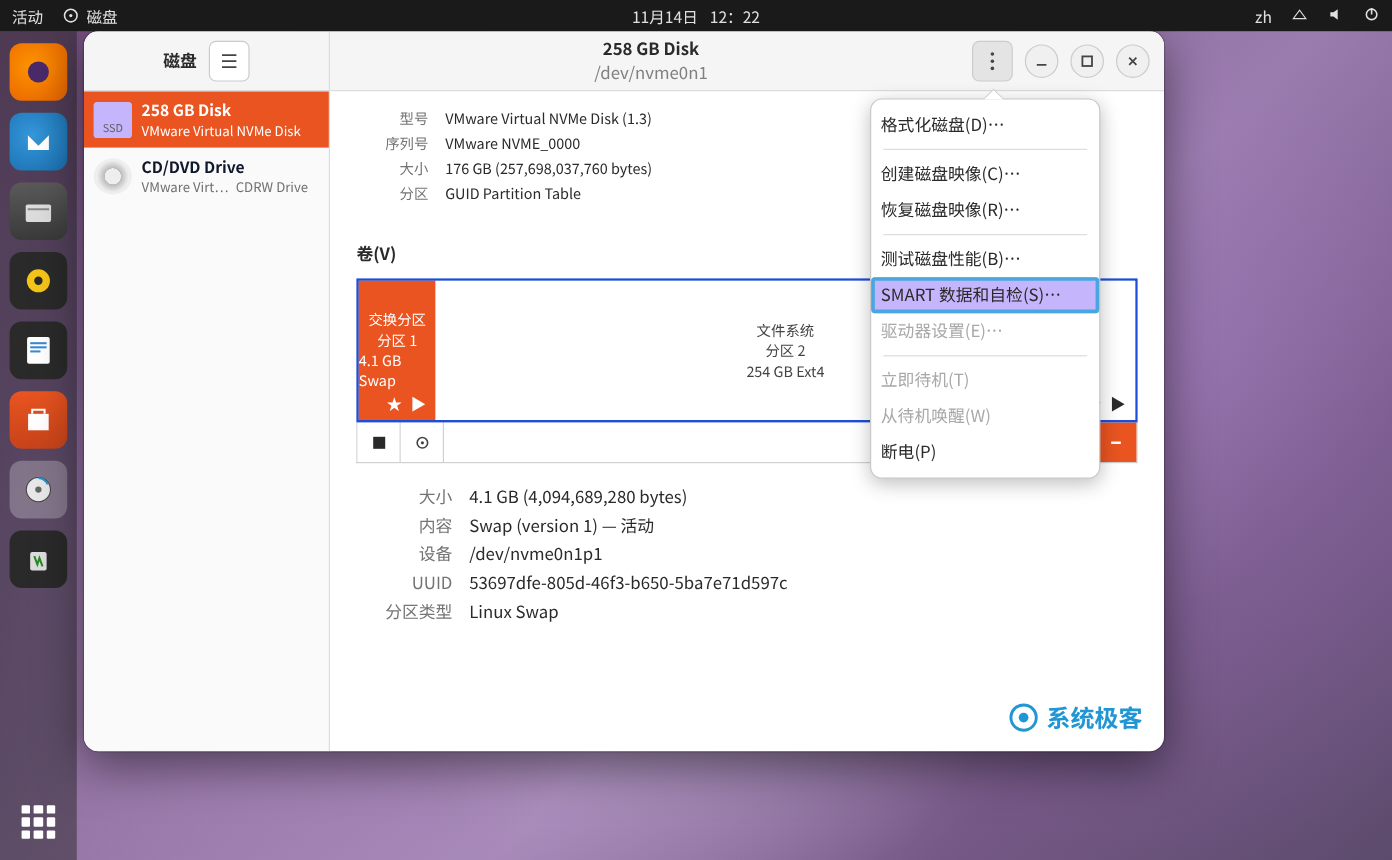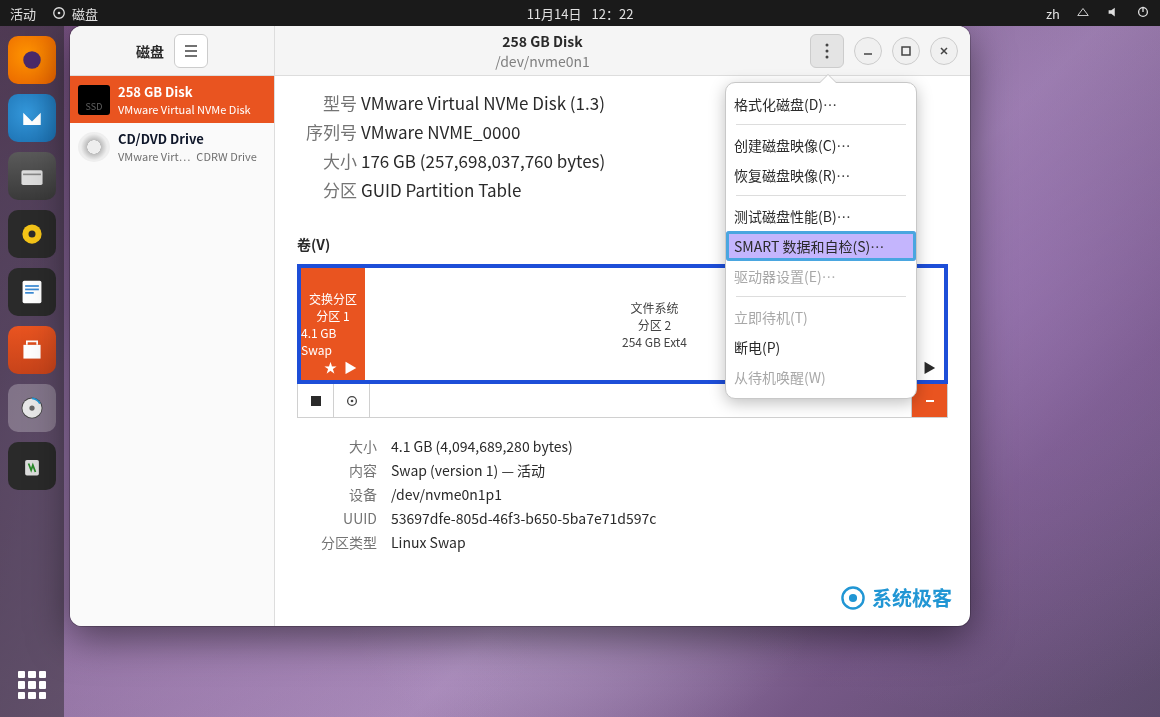--- a/index.html
+++ b/index.html
@@ -87,35 +87,35 @@
 .titlebar-right { display:flex; gap:10px; padding-right:12px; align-items:center; }
 .win-btn { border-radius: 50%; width:28px; height:28px; background:#f0f0f0; border:1px solid #ccc; }
 .win-btn svg { width:12px; height:12px; }
 
 
 .window-body { display:flex; height: calc(100% - 50px); }
 .sidebar { width:205px; background:#fafafa; border-right:1px solid #ddd; }
 .disk-row { display:flex; gap:8px; padding:6px 8px; align-items:center; }
 .disk-row.selected { background:#e95420; color:#fff; }
 .disk-icon { width:32px; height:30px; background:#c8c8c8; border-radius:3px; display:flex; align-items:flex-end; justify-content:center; font-size:9px; color:#606060; padding-bottom:2px; flex-shrink:0;}
-.disk-row.selected .disk-icon { background:#000000; }
+.disk-row.selected .disk-icon { background:#c4b5fd; }
 .disk-icon.cd { background:radial-gradient(circle,#eee 30%,#bbb 31%,#eee 60%); border-radius:50%; }
 .disk-info { display:flex; flex-direction:column; min-width:0; }
 .disk-info .dn { font-size:13px; font-weight:600; }
 .disk-info .ds { font-size:11px; }
 .disk-row:not(.selected) .dn { color:#0f172a; }
 .disk-row:not(.selected) .ds { color:#707070; }
 .ds-row { display:flex; gap:6px; }
 
 .content { flex:1; padding:14px 22px; overflow:auto; color:#2a2a2a; position:relative; }
-.info-grid { display:grid; grid-template-columns: 60px 1fr; gap:4px 4px; font-size:17px; }
+.info-grid { display:grid; grid-template-columns: 60px 1fr; gap:4px 14px; font-size:12px; }
 .info-grid .lbl { text-align:right; color:#747474; }
 .section-h { font-size:14px; font-weight:700; margin:32px 0 10px; }
 
-.volume-bar { display:flex; height:120px; border:4px solid #1d4ed8; position:relative; }
+.volume-bar { display:flex; height:120px; border:2px solid #1d4ed8; position:relative; }
 .part { display:flex; flex-direction:column; align-items:center; justify-content:center; font-size:12px; position:relative; }
 .part.swap { width:64px; background:#e95420; color:#fff; }
 .part.fs { flex:1; background:#fff; color:#444; }
 .part .star-play { position:absolute; bottom:4px; right:6px; font-size:13px; letter-spacing:2px;}
 .vol-toolbar { display:flex; height:34px; border:1px solid #d0d0d0; border-top:none; }
 .vol-btn { width:36px; display:flex; align-items:center; justify-content:center; border-right:1px solid #d0d0d0; background:#fff; }
 .vol-btn.del { background:#e95420; color:#fff; margin-left:auto; border-left:1px solid #d0d0d0; border-right:none; }
 
 .detail-grid { display:grid; grid-template-columns: 80px 1fr; gap:4px 14px; font-size:14px; margin-top:18px;}
 .detail-grid .lbl { text-align:right; color:#747474; }
@@ -378,15 +378,15 @@
   <div class="menu-item">格式化磁盘(D)…</div>
   <div class="menu-sep"></div>
   <div class="menu-item">创建磁盘映像(C)…</div>
   <div class="menu-item">恢复磁盘映像(R)…</div>
   <div class="menu-sep"></div>
   <div class="menu-item">测试磁盘性能(B)…</div>
   <div class="menu-item highlighted">SMART 数据和自检(S)…</div>
   <div class="menu-item disabled">驱动器设置(E)…</div>
   <div class="menu-sep"></div>
   <div class="menu-item disabled">立即待机(T)</div>
+  <div class="menu-item disabled">从待机唤醒(W)</div>
   <div class="menu-item">断电(P)</div>
-  <div class="menu-item disabled">从待机唤醒(W)</div>
 </div>
 
 </body></html>

